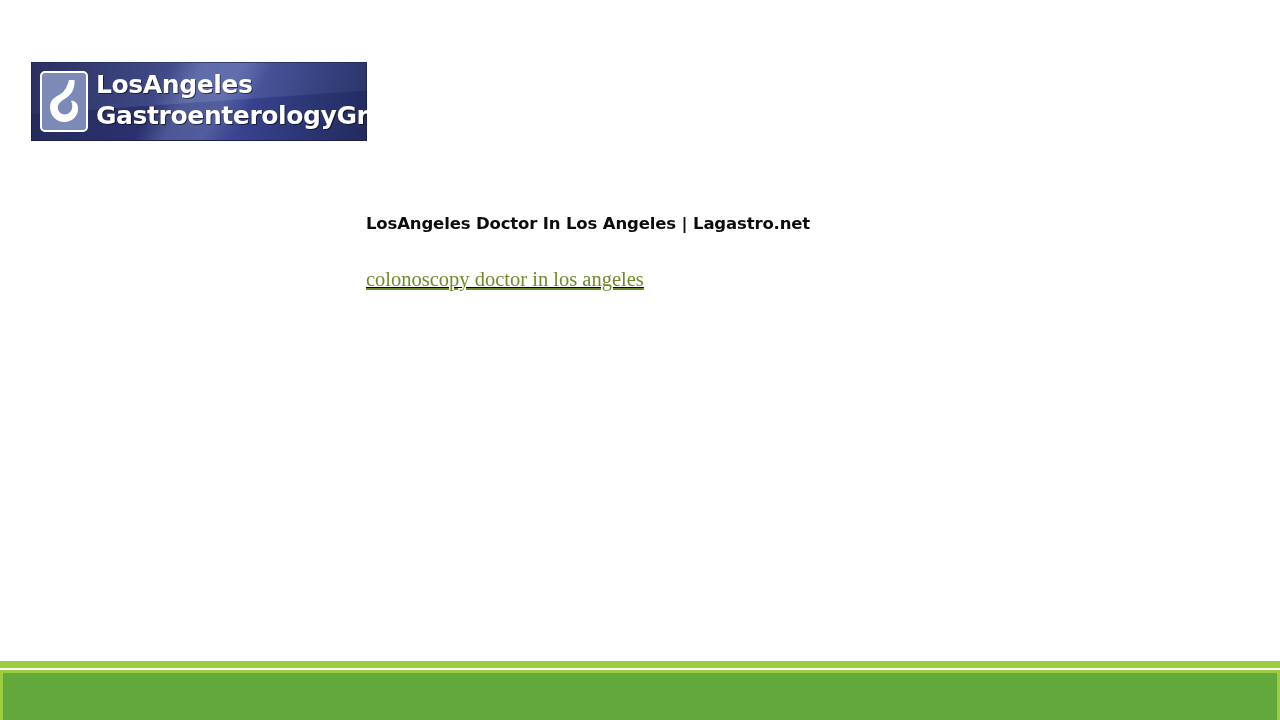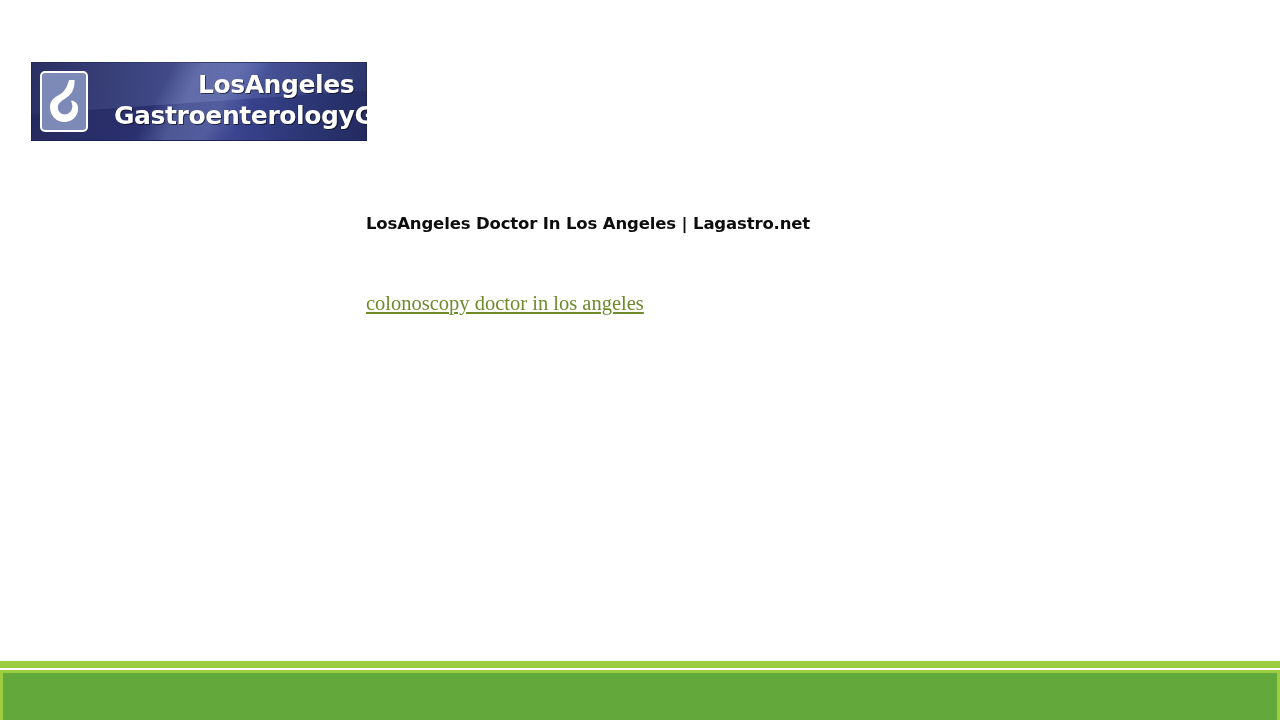--- a/index.html
+++ b/index.html
@@ -59,30 +59,29 @@
     height: 61px;
     border: 2px solid #ffffff;
     border-radius: 5px;
     background: #7d8ab8;
     box-sizing: border-box;
     overflow: hidden;
   }
   .logo-mark svg { display: block; }
   .logo-text {
     position: absolute;
-    left: 83px;
+    left: 65px;
     top: 7px;
     color: #ffffff;
     font-family: "DejaVu Sans", sans-serif;
     font-weight: bold;
     letter-spacing: -0.4px;
     text-shadow: 1px 1px 0 rgba(0,0,0,0.55), -0.5px -0.5px 0 rgba(0,0,0,0.35);
     line-height: 31px;
     white-space: nowrap;
-    text-align: center;
   }
   .logo-line1 { font-size: 25px; }
   .logo-line2 { font-size: 25px; }
 
   
   .content {
     position: absolute;
     left: 366px;
     top: 214px;
     width: 621px;
@@ -98,21 +97,22 @@
   }
   .article-body {
     font-family: "Liberation Serif", "DejaVu Serif", serif;
     font-size: 20.5px;
     line-height: 27px;
     color: #060606;
     text-align: justify;
     margin: 0;
   }
   .link-row {
-    margin-top: 56px;
+    margin-top: 32px;
+    text-decoration: underline;
   }
   .article-link {
     font-family: "Liberation Serif", "DejaVu Serif", serif;
     font-size: 20.5px;
     line-height: 27px;
     color: #6e8b2b;
     text-decoration: underline;
     text-underline-offset: 2px;
     cursor: pointer;
   }

